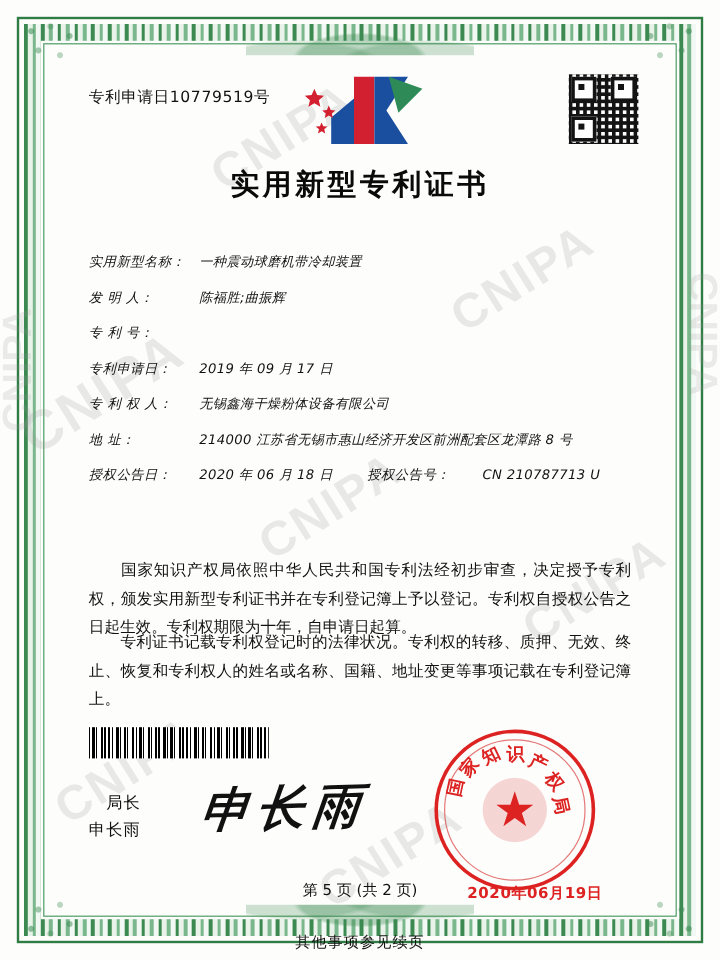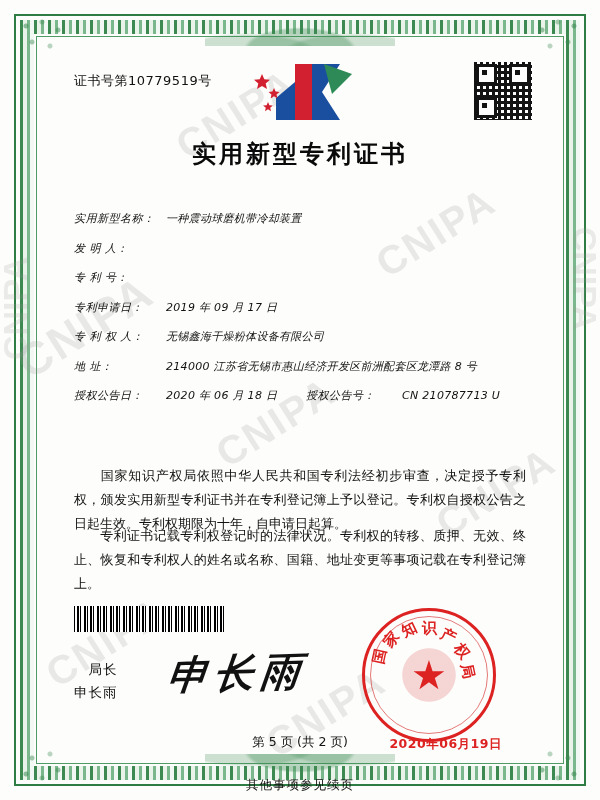--- a/index.html
+++ b/index.html
@@ -344,21 +344,21 @@
   <div class="watermark wm4">CNIPA</div>
   <div class="watermark wm5">CNIPA</div>
   <div class="watermark wm6">CNIPA</div>
   <div class="watermark wm7">CNIPA</div>
   <div class="wm-edge wm-left">CNIPA</div>
   <div class="wm-edge wm-right">CNIPA</div>
 
   <div class="content">
 
     <div class="serial">
-      <span>证书号第</span><span>10779519</span><span>号</span>
+      <span>专利申请日</span><span>10779519</span><span>号</span>
     </div>
 
     <div class="qr">
       <div class="qbox q1"></div>
         <div class="qbox q2"></div>
         <div class="qbox q3"></div>
     </div>
 
     <div class="logo">
       <svg viewBox="0 0 120 72" width="120" height="72" aria-hidden="true">
@@ -378,20 +378,21 @@
 
     <div class="fields">
 
       <div class="row">
         <div class="lbl">实用新型名称：</div>
         <div class="val">一种震动球磨机带冷却装置</div>
       </div>
 
       <div class="row">
         <div class="lbl">发  明  人：</div>
+        <div class="val">陈福胜;曲振辉</div>
       </div>
 
       <div class="row">
         <div class="lbl">专  利  号：</div>
       </div>
 
       <div class="row">
         <div class="lbl">专利申请日：</div>
         <div class="val">2019 年 09 月 17 日</div>
       </div>

